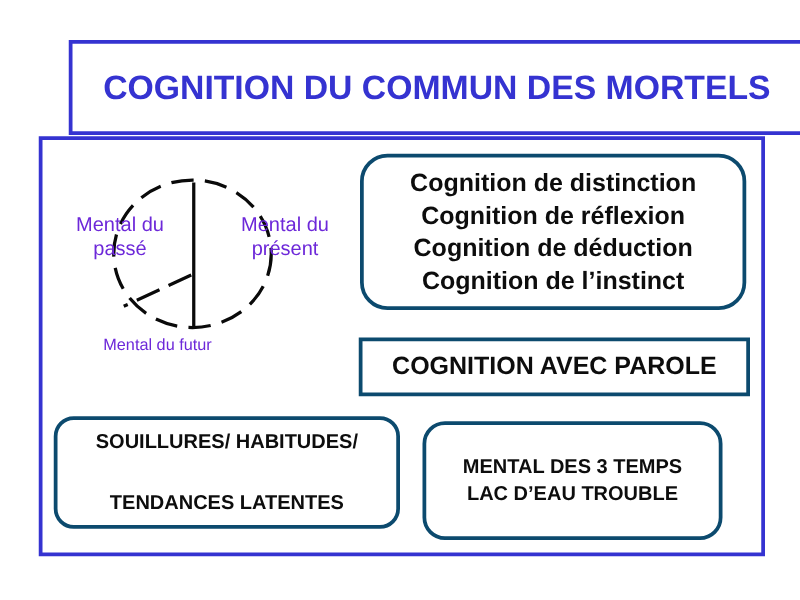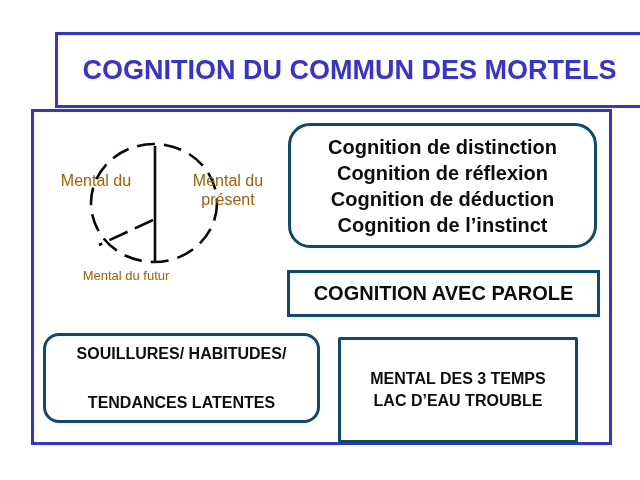--- a/index.html
+++ b/index.html
@@ -41,21 +41,21 @@
     box-sizing: border-box;
     background: #ffffff;
   }
   .pie-svg {
     position: absolute;
     left: 47px; top: 22px;
     width: 150px; height: 145px;
   }
   .pie-label {
     position: absolute;
-    color: #a16207;
+    color: #6d28d9;
     font-size: 16px;
     line-height: 19px;
     text-align: center;
     font-weight: normal;
   }
   .pie-label.past    { left: 7px;   top: 59px;  width: 110px; }
   .pie-label.present { left: 137px; top: 59px;  width: 114px; }
   .pie-label.future  { left: 32px;  top: 154px; width: 120px; font-size: 13px; }
   .rbox {
     position: absolute;
@@ -86,22 +86,22 @@
   .rbox.souillures {
     left: 9px; top: 221px;
     width: 277px; height: 90px;
     border-radius: 16px;
     font-size: 16px;
     line-height: 21px;
     gap: 28px;
   }
   .rbox.mental {
     left: 304px; top: 225px;
-    width: 240px; height: 106px;
-    border-radius: 2px;
+    width: 240px; height: 95px;
+    border-radius: 18px;
     font-size: 16px;
     line-height: 22px;
   }
 </style>
 </head>
 <body>
 
 <div class="slide">
 
   <div class="title-box">
@@ -111,20 +111,21 @@
   <div class="main-box">
 
     <svg class="pie-svg" viewBox="0 0 150 145">
       <ellipse cx="73" cy="69" rx="63" ry="59" fill="none" stroke="#0a0a0a" stroke-width="2.6" stroke-dasharray="18 9"></ellipse>
       <line x1="74" y1="12" x2="74" y2="127" stroke="#0a0a0a" stroke-width="2.6"></line>
       <line x1="72" y1="86" x2="18" y2="111" stroke="#0a0a0a" stroke-width="2.6" stroke-dasharray="20 8"></line>
     </svg>
 
     <div class="pie-label past">
       <div>Mental du</div>
+      <div>passé</div>
     </div>
 
     <div class="pie-label present">
       <div>Mental du</div>
       <div>présent</div>
     </div>
 
     <div class="pie-label future">
       <div>Mental du futur</div>
     </div>

